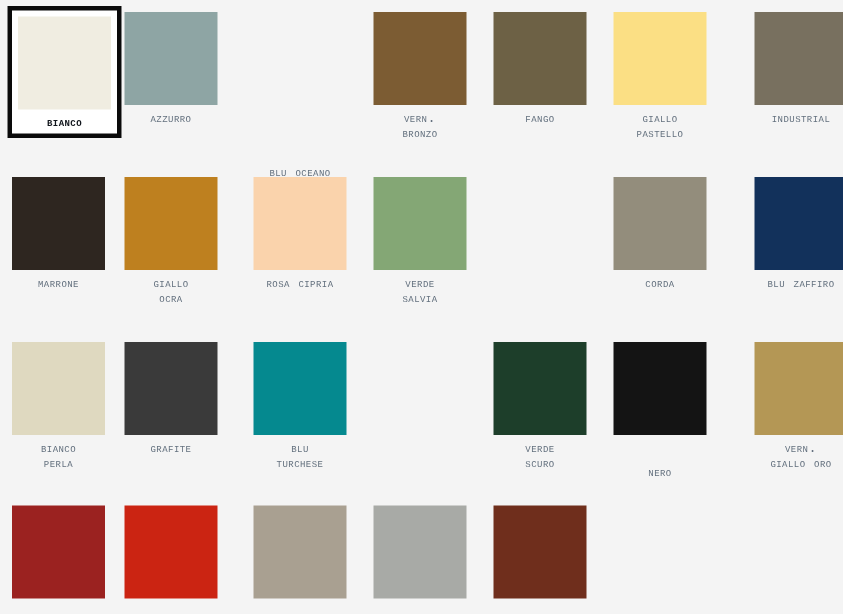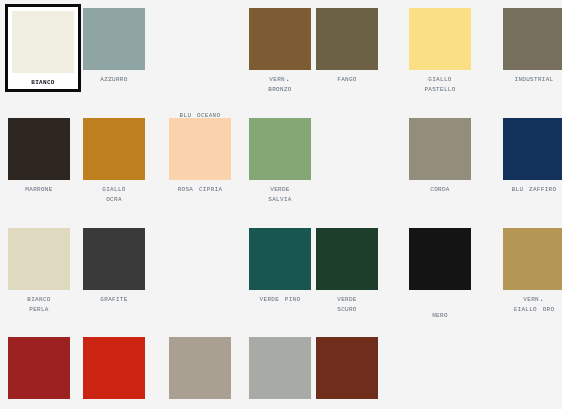--- a/index.html
+++ b/index.html
@@ -67,21 +67,21 @@
   .row-0 { top: 8px; }
   .row-1 { top: 118px; }
   .row-2 { top: 228px; }
   .row-3 { top: 337px; }
 
   
   .col-0 { left: 8px; }
   .col-1 { left: 83px; }
   .col-2 { left: 169px; }
   .col-3 { left: 249px; }
-  .col-4 { left: 316px; }
+  .col-4 { left: 329px; }
   .col-5 { left: 409px; }
   .col-6 { left: 503px; }
 
   .swatch-cell.is-selected.row-0.col-0 { top: 4px; left: 5px; }
 </style>
 </head>
 <body>
 
 <div id="palette-grid" style="background: rgb(244, 244, 244);">
     <div class="swatch-cell row-0 col-0 is-selected" style="border-color: rgb(10, 10, 10);">
@@ -142,23 +142,24 @@
     </div>
     <div class="swatch-cell row-2 col-0">
       <span class="swatch-chip" style="background: rgb(223, 217, 192);"></span>
       <div class="swatch-label" style="color: rgb(99, 112, 126);">BIANCO
 PERLA</div>
     </div>
     <div class="swatch-cell row-2 col-1">
       <span class="swatch-chip" style="background: rgb(58, 58, 58);"></span>
       <div class="swatch-label" style="color: rgb(99, 112, 126);">GRAFITE</div>
     </div>
-    <div class="swatch-cell row-2 col-3">
-      <span class="swatch-chip" style="background: rgb(23, 87, 79);"></span>
-      <div class="swatch-label" style="color: rgb(99, 112, 126);">VERDE PINO</div>
+    <div class="swatch-cell row-2 col-2">
+      <span class="swatch-chip" style="background: rgb(5, 137, 143);"></span>
+      <div class="swatch-label" style="color: rgb(99, 112, 126);">BLU
+TURCHESE</div>
     </div>
     <div class="swatch-cell row-2 col-4">
       <span class="swatch-chip" style="background: rgb(29, 62, 42);"></span>
       <div class="swatch-label" style="color: rgb(99, 112, 126);">VERDE
 SCURO</div>
     </div>
     <div class="swatch-cell row-2 col-5">
       <span class="swatch-chip" style="background: rgb(20, 20, 20);"></span>
       <div class="swatch-label" style="color: rgb(99, 112, 126); margin-top: 20px;">NERO</div>
     </div>

